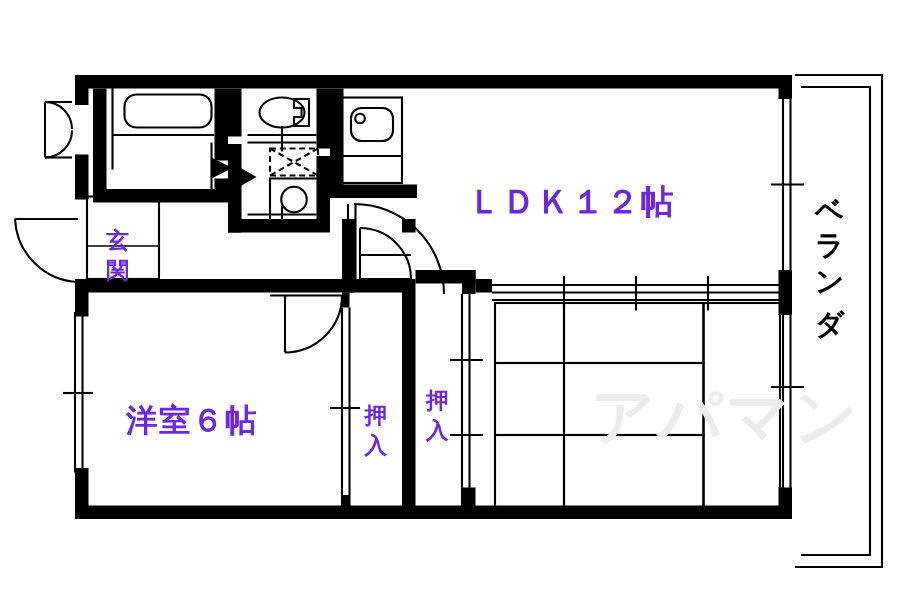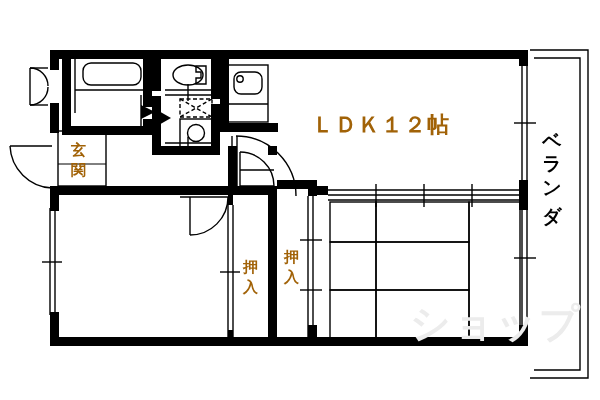--- a/index.html
+++ b/index.html
@@ -1,21 +1,21 @@
 <!DOCTYPE html>
 <html><head>
 <meta charset="utf-8">
 <style>
   html,body{margin:0;padding:0;background:#ffffff;}
   body{width:600px;height:400px;overflow:hidden;
        font-family:"DejaVu Sans","Liberation Sans",sans-serif;}
   #plan{position:relative;width:600px;height:400px;background:#fff;}
   #plan svg{display:block;}
-  .lbl{position:absolute;color:#a16207;font-weight:700;letter-spacing:1px;
-       white-space:nowrap;font-family:"DejaVu Sans","Liberation Sans",sans-serif;}
+  .lbl{position:absolute;color:#6d28d9;font-weight:700;letter-spacing:1px;
+       white-space:nowrap;font-family:"DejaVu Sans","Liberation Sans",sans-serif;margin-top:10px;}
   .vlbl{position:absolute;color:#000;font-weight:700;
         writing-mode:vertical-rl;text-orientation:upright;letter-spacing:3px;
         font-family:"DejaVu Sans","Liberation Sans",sans-serif;}
   .wm{position:absolute;color:#ececec;font-weight:900;letter-spacing:2px;
       user-select:none;font-family:"DejaVu Sans","Liberation Sans",sans-serif;}
 </style>
 </head>
 <body>
 
 <div id="plan">
@@ -180,28 +180,29 @@
 
       <rect x="228" y="330" width="5" height="8"></rect>
       <rect x="268" y="146" width="9" height="9"></rect>
       <rect x="317" y="186" width="11" height="9"></rect>
     </g>
 
   </svg>
 
   <div class="lbl" style="left:312px;top:110px;font-size:22px;">ＬＤＫ１２帖</div>
 
+  <div class="lbl" style="left:84px;top:256px;font-size:21px;">洋室６帖</div>
 
 
   <div class="lbl" style="left:71px;top:141px;font-size:15px;">玄</div>
   <div class="lbl" style="left:71px;top:161px;font-size:15px;">関</div>
 
   <div class="lbl" style="left:243px;top:258px;font-size:15px;">押</div>
   <div class="lbl" style="left:243px;top:278px;font-size:15px;">入</div>
 
   <div class="lbl" style="left:284px;top:248px;font-size:15px;">押</div>
   <div class="lbl" style="left:284px;top:268px;font-size:15px;">入</div>
 
   <div class="vlbl" style="left:540px;top:118px;font-size:19px;">ベランダ</div>
 
-  <div class="wm" style="left:410px;top:296px;font-size:40px;">ショップ</div>
+  <div class="wm" style="left:394px;top:250px;font-size:42px;">アパマン</div>
 
 </div>
 
 </body></html>

